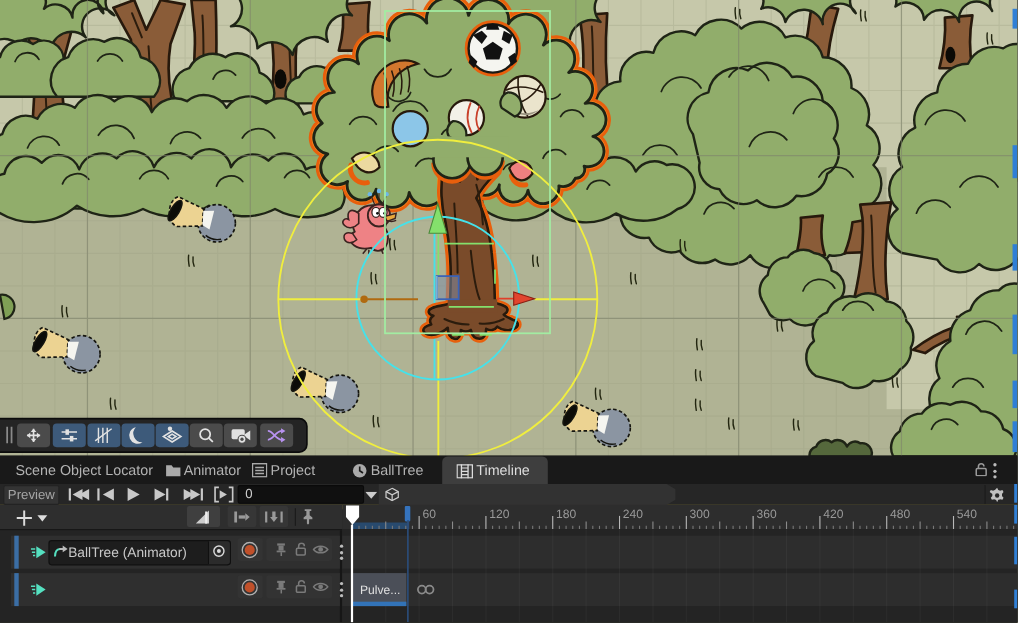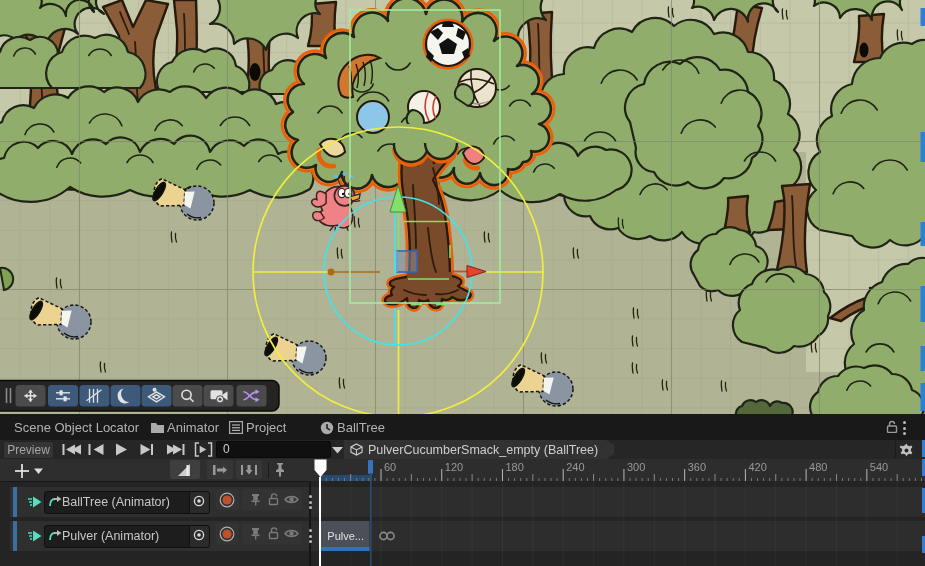--- a/index.html
+++ b/index.html
@@ -471,20 +471,31 @@
         <line x1="3" y1="4" x2="11" y2="4" stroke="#aaa" stroke-width="1.3"></line>
         <line x1="3" y1="6.7" x2="11" y2="6.7" stroke="#aaa" stroke-width="1.3"></line>
         <line x1="3" y1="9.4" x2="11" y2="9.4" stroke="#aaa" stroke-width="1.3"></line>
       </svg>
       <span class="tab" style="left:246px">Project</span>
       <svg class="ticon" style="left:320px" width="14" height="14" viewBox="0 0 14 14">
         <circle cx="7" cy="7" r="6.2" fill="#aaa"></circle>
         <path d="M 7,3 V 7 L 10,9" stroke="#191919" stroke-width="1.5" fill="none"></path>
       </svg>
       <span class="tab" style="left:337px">BallTree</span>
+      <div class="activetab">
+        <svg width="15" height="13" viewBox="0 0 15 13" style="position:absolute;left:13px;top:7px">
+          <rect x="0.5" y="0.5" width="14" height="12" fill="none" stroke="#ddd" stroke-width="1.3"></rect>
+          <line x1="4.5" y1="0" x2="4.5" y2="13" stroke="#ddd" stroke-width="1.2"></line>
+          <line x1="10.5" y1="0" x2="10.5" y2="13" stroke="#ddd" stroke-width="1.2"></line>
+          <line x1="4.5" y1="3.5" x2="10.5" y2="3.5" stroke="#ddd" stroke-width="1"></line>
+          <line x1="4.5" y1="6.5" x2="10.5" y2="6.5" stroke="#ddd" stroke-width="1"></line>
+          <line x1="4.5" y1="9.5" x2="10.5" y2="9.5" stroke="#ddd" stroke-width="1"></line>
+        </svg>
+        <span style="position:absolute;left:31px;top:5px">Timeline</span>
+      </div>
       <svg style="position:absolute;left:886px;top:6px" width="12" height="13" viewBox="0 0 12 13">
         <rect x="1.5" y="6" width="9" height="6.5" rx="1" fill="none" stroke="#999" stroke-width="1.4"></rect>
         <path d="M 3.5,6 V 4 a 2.5,2.5 0 0 1 5,0" fill="none" stroke="#999" stroke-width="1.4"></path>
       </svg>
       <div class="vdots" style="left:903px;top:7px">
         <i></i>
         <i></i>
         <i></i>
       </div>
     </div>
@@ -510,21 +521,20 @@
       <svg style="position:absolute;left:332px;top:7px" width="11" height="7" viewBox="0 0 11 7">
         <path d="M 0,0 h 11 l -5.5,6.5 Z" fill="#ccc"></path>
       </svg>
       <div class="crumb"></div>
       <svg style="position:absolute;left:350px;top:2.5px" width="13" height="13" viewBox="0 0 14 14">
         <g fill="none" stroke="#ccc" stroke-width="1.2">
           <path d="M 7,1 L 13,4.2 V 9.8 L 7,13 L 1,9.8 V 4.2 Z"></path>
           <path d="M 1,4.2 L 7,7.4 L 13,4.2 M 7,7.4 V 13"></path>
         </g>
       </svg>
-      <span class="crumbtext">PulverCucumberSmack_empty (BallTree)</span>
       <div class="vline" style="left:895px;top:1px;height:17px"></div>
       <svg style="position:absolute;left:899px;top:2.5px" width="15" height="15" viewBox="0 0 15 15">
         <path fill="#c0c0c0" d="M7.5,0.5 l1,2 a5.2,5.2 0 0 1 1.6,0.66 l2.2,-0.6 1,1.75 -1.45,1.7 a5.2,5.2 0 0 1 0,1.9 l1.45,1.7 -1,1.75 -2.2,-0.6 a5.2,5.2 0 0 1 -1.6,0.66 l-1,2.1 -1,-2.1 a5.2,5.2 0 0 1 -1.6,-0.66 l-2.2,0.6 -1,-1.75 1.45,-1.7 a5.2,5.2 0 0 1 0,-1.9 L0.7,4.31 l1,-1.75 2.2,0.6 a5.2,5.2 0 0 1 1.6,-0.66 Z"></path>
         <circle cx="7.5" cy="7.5" r="2" fill="#262626"></circle>
       </svg>
     </div>
     <div class="hdrrow">
       <svg style="position:absolute;left:15px;top:4px" width="32" height="16" viewBox="0 0 32 16">
         <g stroke="#ddd" stroke-width="1.8">
           <line x1="7" y1="1" x2="7" y2="15"></line>
@@ -758,34 +768,20 @@
       </div>
     </div>
     <div class="trow" style="top:521px">
       <div class="tbar"></div>
       <svg width="14" height="12" viewBox="0 0 14 12" style="position:absolute;left:18px;top:9px">
         <path d="M 5,0.5 L 13.5,6 L 5,11.5 Z" fill="#55e0c0"></path>
         <line x1="0" y1="3" x2="4" y2="3" stroke="#55e0c0" stroke-width="1.4"></line>
         <line x1="1" y1="6" x2="4" y2="6" stroke="#55e0c0" stroke-width="1.4"></line>
         <line x1="2" y1="9" x2="4" y2="9" stroke="#55e0c0" stroke-width="1.4"></line>
       </svg>
-      <div class="namefield">
-        <svg width="14" height="12" viewBox="0 0 14 12" style="position:absolute;left:3px;top:3px">
-          <path d="M 2,11 C 2,6 4,4 7,4" fill="none" stroke="#55e0c0" stroke-width="1.8"></path>
-          <line x1="6" y1="4" x2="10" y2="4" stroke="#bbb" stroke-width="1.8"></line>
-          <path d="M 9,1 L 13.5,4 L 9,7 Z" fill="#bbb"></path>
-        </svg>
-        <span>Pulver (Animator)</span>
-        <div class="nfr">
-          <svg width="12" height="12" viewBox="0 0 12 12" style="position:absolute;left:3px;top:3px">
-            <circle cx="6" cy="6" r="4.6" fill="none" stroke="#dadada" stroke-width="1.3"></circle>
-            <circle cx="6" cy="6" r="1.8" fill="#dadada"></circle>
-          </svg>
-        </div>
-      </div>
       <div class="recbtn">
         <svg width="16" height="16" viewBox="0 0 16 16" style="position:absolute;left:2.5px;top:2.5px">
           <circle cx="8" cy="8" r="6.8" fill="none" stroke="#b0b0b0" stroke-width="1.2"></circle>
           <circle cx="8" cy="8" r="4.6" fill="#c0502a"></circle>
         </svg>
       </div>
       <div class="icongrp">
         <svg width="11" height="13" viewBox="0 0 11 13" style="position:absolute;left:8px;top:4px">
           <rect x="2" y="1" width="7" height="2" fill="#7a7a7a"></rect>
           <rect x="3.2" y="3" width="4.6" height="4.5" fill="#7a7a7a"></rect>

